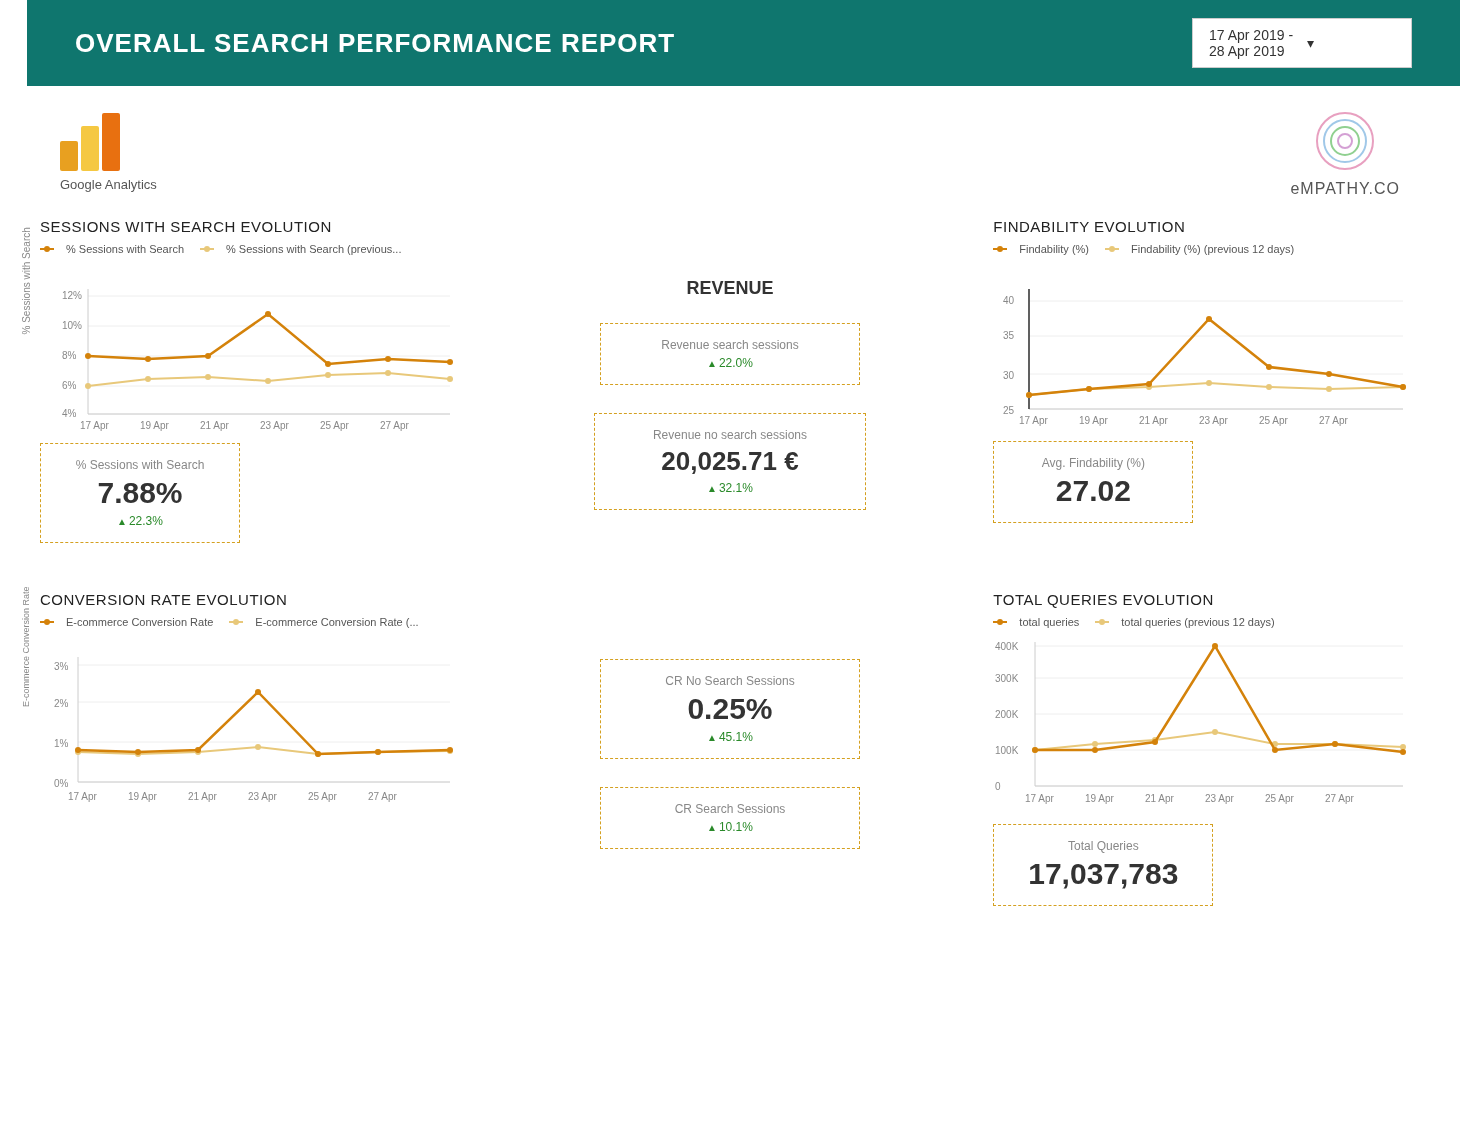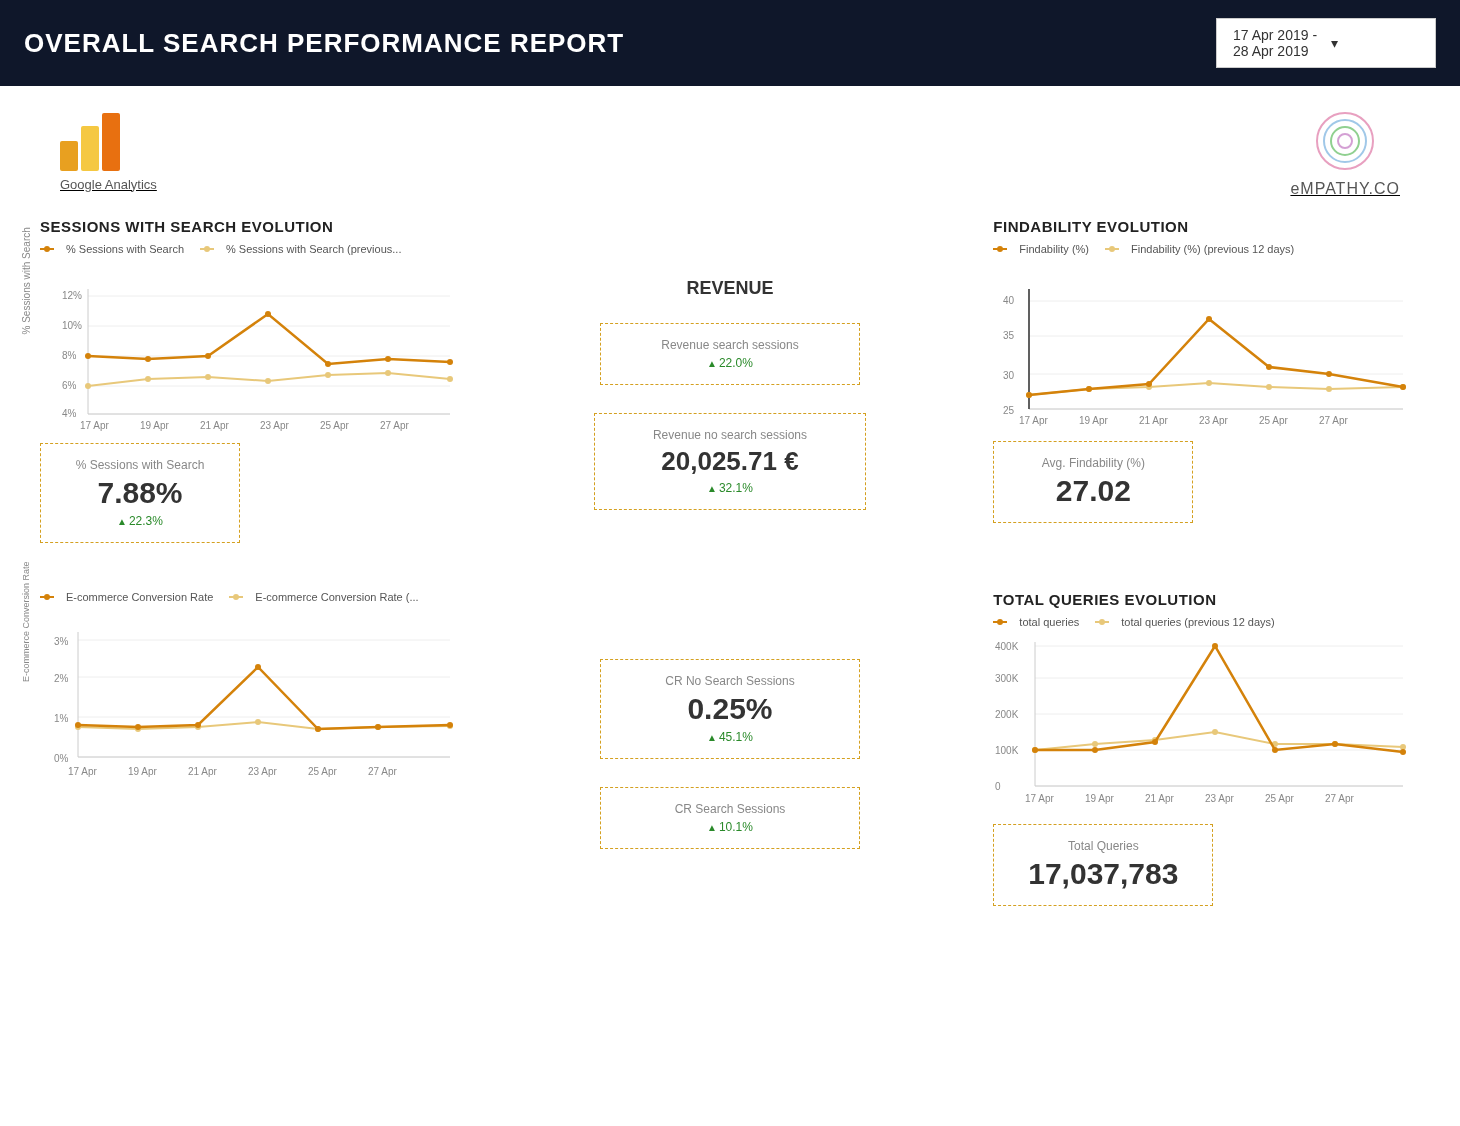--- a/index.html
+++ b/index.html
@@ -1,25 +1,26 @@
 <!DOCTYPE html>
 <html><head>
   <meta charset="utf-8">
   <style>
     * { box-sizing: border-box; margin: 0; padding: 0; }
     body { font-family: Arial, sans-serif; background: #fff; width: 1460px; min-height: 1126px; }
 
     
     .header {
-      background: #0f172a;
+      background: #0f766e;
       color: #fff;
       display: flex;
       align-items: center;
       justify-content: space-between;
-      padding: 18px 24px;
+      padding: 18px 48px;
+      margin-left: 27px;
     }
     .header-title {
       font-size: 26px;
       font-weight: 900;
       letter-spacing: 1px;
     }
     .date-picker {
       background: #fff;
       color: #333;
       border: 1px solid #ccc;
@@ -32,21 +33,20 @@
       cursor: pointer;
     }
     .date-picker span { flex: 1; }
 
     
     .logos-row {
       display: flex;
       justify-content: space-between;
       align-items: center;
       padding: 20px 60px 0 60px;
-      text-decoration: underline;
     }
     .ga-logo {
       display: flex;
       flex-direction: column;
       align-items: flex-start;
     }
     .ga-bars {
       display: flex;
       align-items: flex-end;
       gap: 3px;
@@ -63,21 +63,21 @@
     }
     .empathy-label {
       font-size: 16px;
       color: #555;
       margin-top: 4px;
       letter-spacing: 1px;
     }
 
     .section-title {
       font-size: 15px;
-      font-weight: 700;
+      font-weight: 400;
       color: #222;
       margin-bottom: 8px;
       text-transform: uppercase;
       letter-spacing: 0.5px;
     }
 
     .chart-legend {
       display: flex;
       gap: 16px;
       font-size: 11px;
@@ -350,20 +350,21 @@
       <div class="stat-box-label">Avg. Findability (%)</div>
       <div class="stat-box-value">27.02</div>
     </div>
   </div>
 
 </div>
 
 <div style="display:grid;grid-template-columns:1fr 1fr 1fr;padding:10px 0;margin-top:0;">
 
   <div class="col-left">
+    <div class="section-title">CONVERSION RATE EVOLUTION</div>
     <div class="chart-legend">
       <div class="legend-item">
         <svg width="22" height="10">
             <line x1="0" y1="5" x2="14" y2="5" stroke="#d4820a" stroke-width="2"></line>
             <circle cx="7" cy="5" r="3" fill="#d4820a"></circle>
           </svg>
         <span>E-commerce Conversion Rate</span>
       </div>
       <div class="legend-item">
         <svg width="22" height="10">

